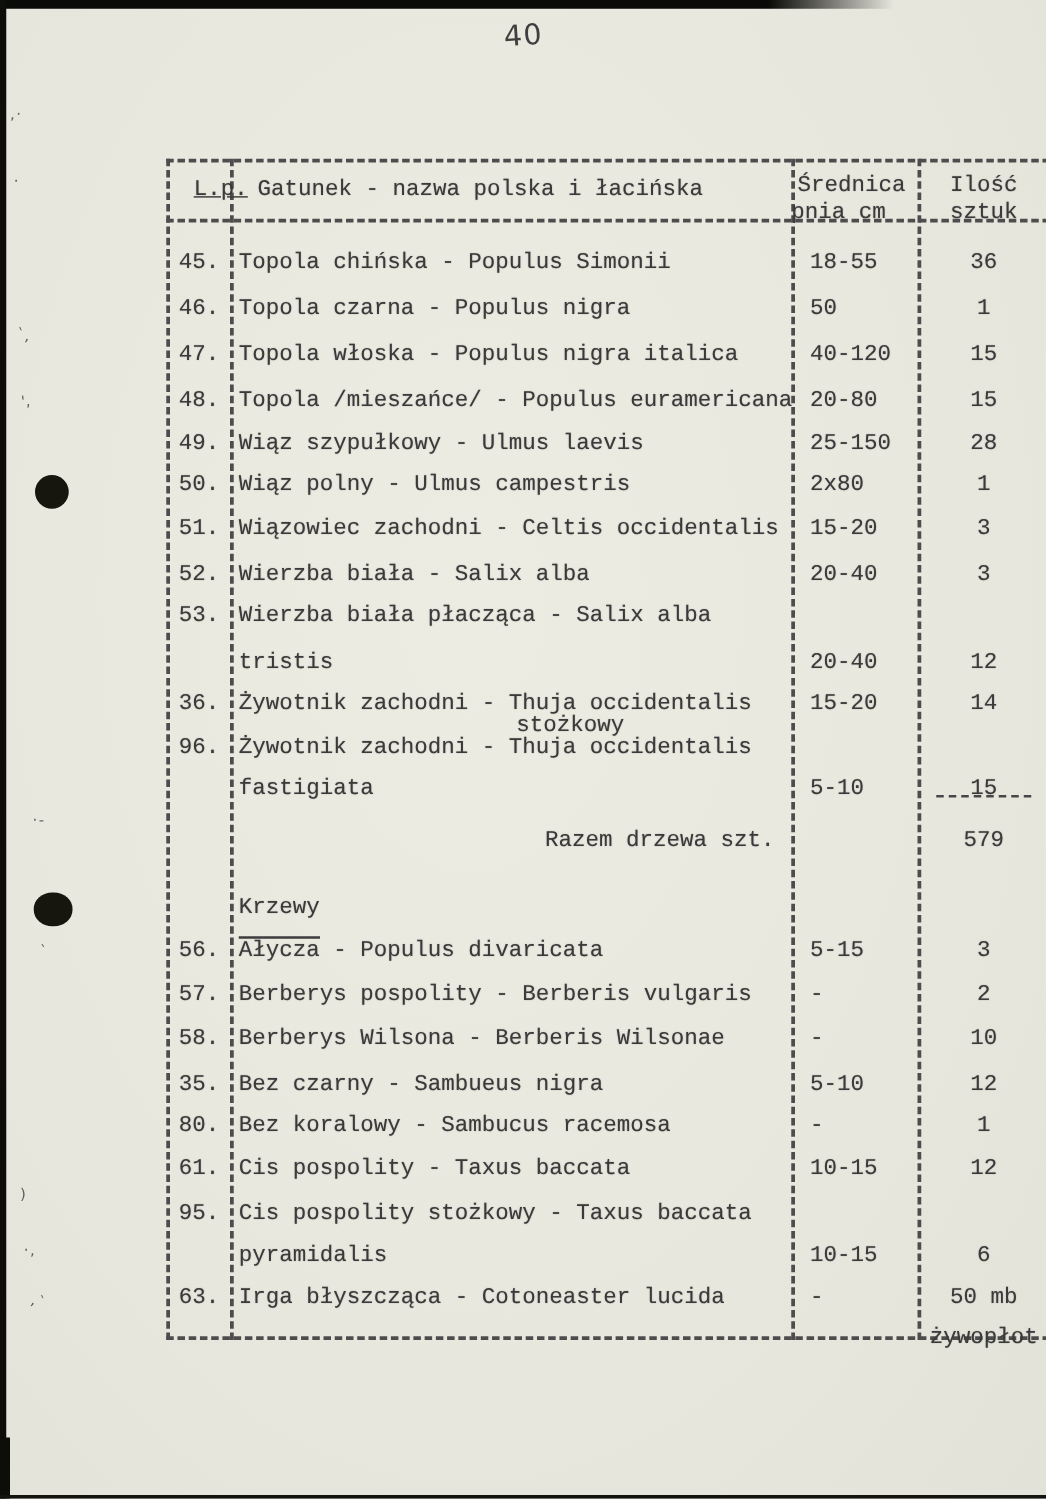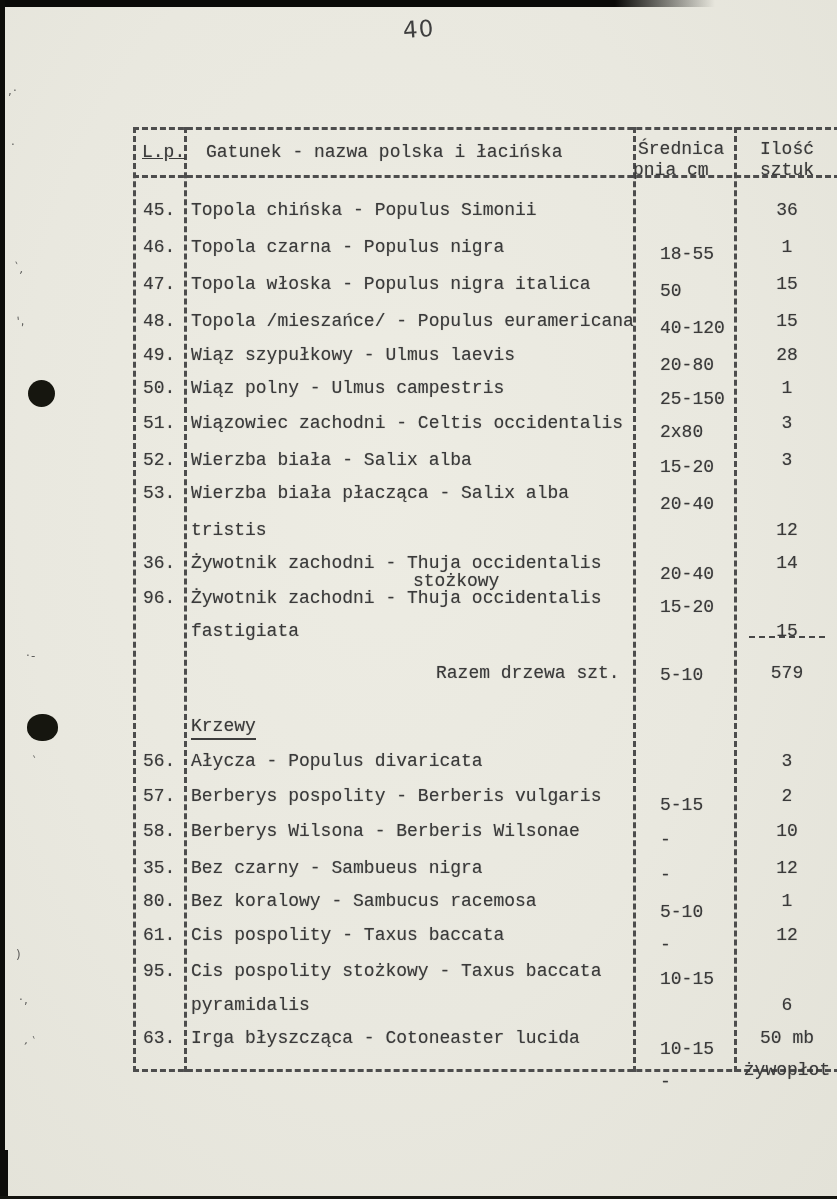--- a/index.html
+++ b/index.html
@@ -27,27 +27,27 @@
   .speck{position:absolute;color:#3d3d3d;font-size:12px;font-family:"DejaVu Sans",sans-serif;opacity:.8;}
   
   .doc-table{position:absolute;left:133px;top:127px;width:704px;height:939px;
     border-top:3px dashed #4d4d4d;border-bottom:3px dashed #4d4d4d;border-left:3px dashed #4d4d4d;}
   .vline{position:absolute;top:-3px;bottom:-3px;width:0;border-left:3px dashed #4d4d4d;}
   .vl-1{left:48px;} .vl-2{left:497px;} .vl-3{left:598px;}
   .hsep{position:absolute;left:-3px;right:0;top:45px;height:0;border-top:3px dashed #4d4d4d;}
   .row{position:absolute;left:0;width:100%;height:0;}
   .c-num{left:7px;}
   .c-name{left:55px;font-family:Liberation Mono, monospace;}
-  .c-dia{left:524px;margin-top:44px;}
+  .c-dia{left:512px;}
   .c-qty{left:598px;width:106px;text-align:center;}
   .qty-underline{position:absolute;left:613px;width:76px;height:0;border-top:2px dashed #474747;}
   .summary-label{left:300px;top:533px;}
   .summary-value{top:533px;}
-  .section-header{left:55px;top:586px;border-bottom:2px solid #3d3d3d;padding-bottom:2px;}
-  .h-lp{left:6px;top:12px;text-decoration:underline;}
+  .section-header{left:55px;top:586px;border-bottom:2px solid #3d3d3d;padding-bottom:13px;}
+  .h-lp{left:19px;top:12px;text-decoration:underline;}
   .h-species{left:70px;top:12px;}
   .h-d1{left:502px;top:9px;} .h-d2{left:497px;top:30px;}
   .h-q{left:598px;width:106px;text-align:center;} .h-q1{top:9px;} .h-q2{top:30px;}
 </style>
 </head>
 <body>
 
 <div class="scan">
   <div class="edge-top"></div>
   <div class="edge-left"></div>

